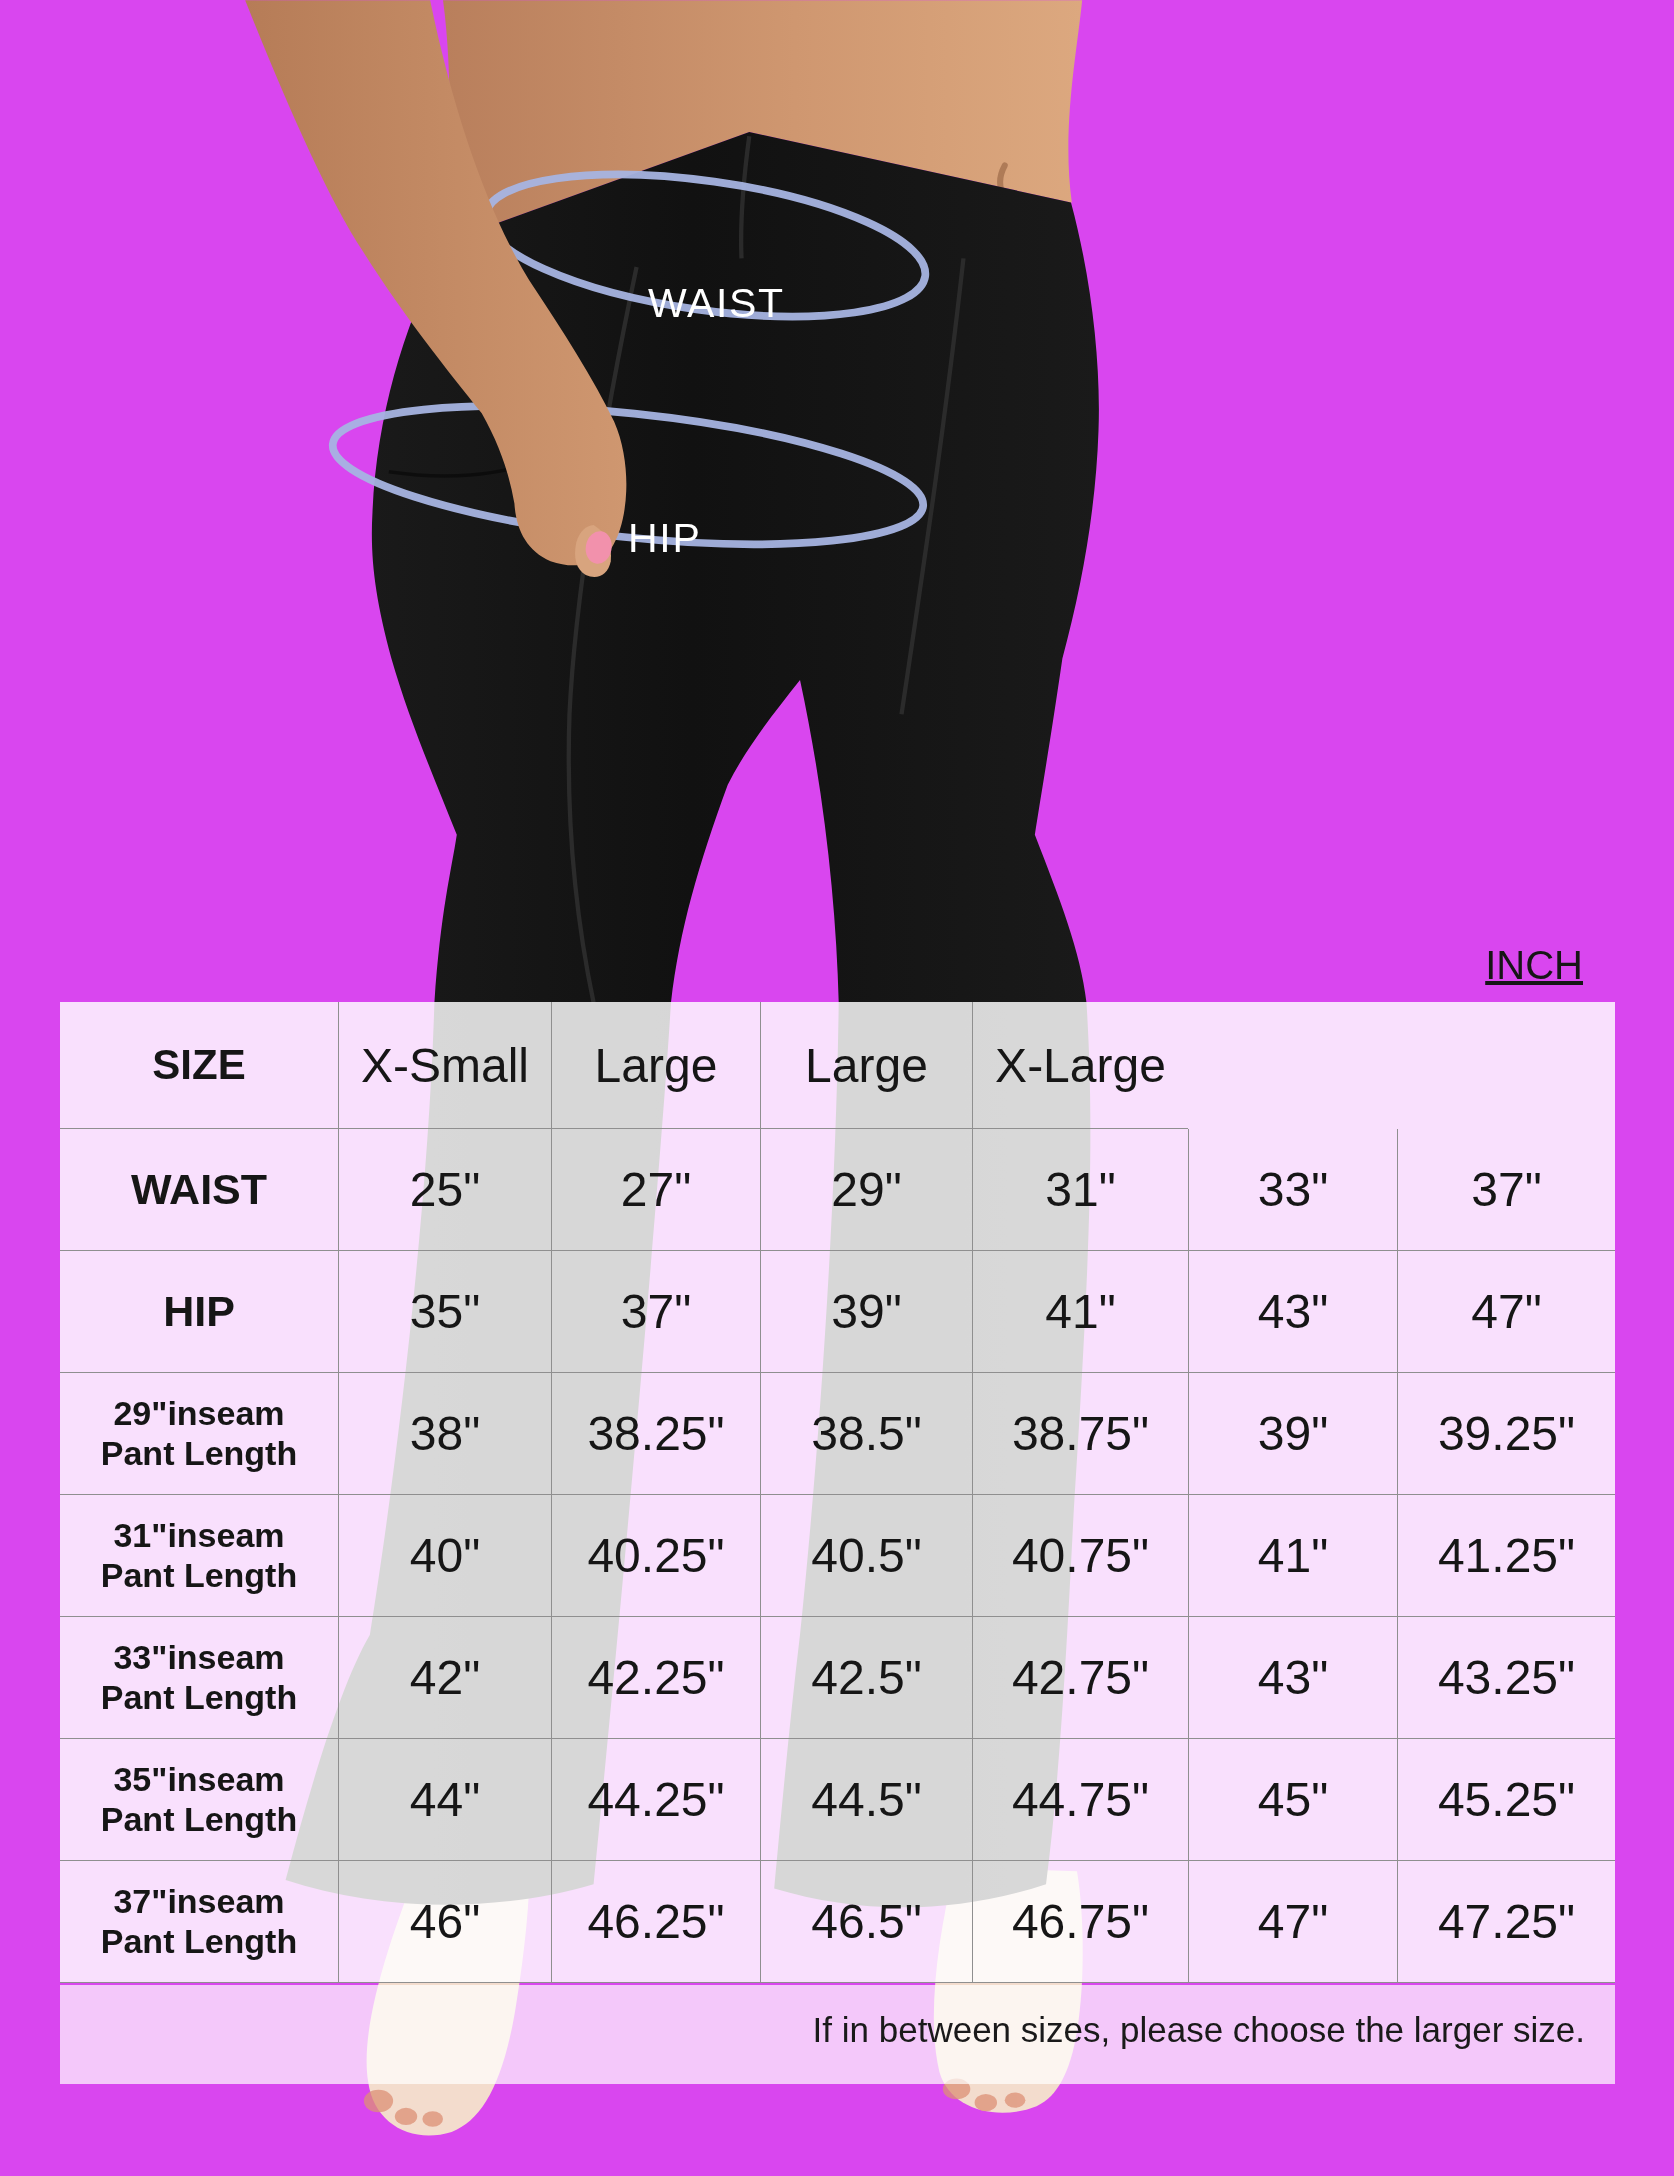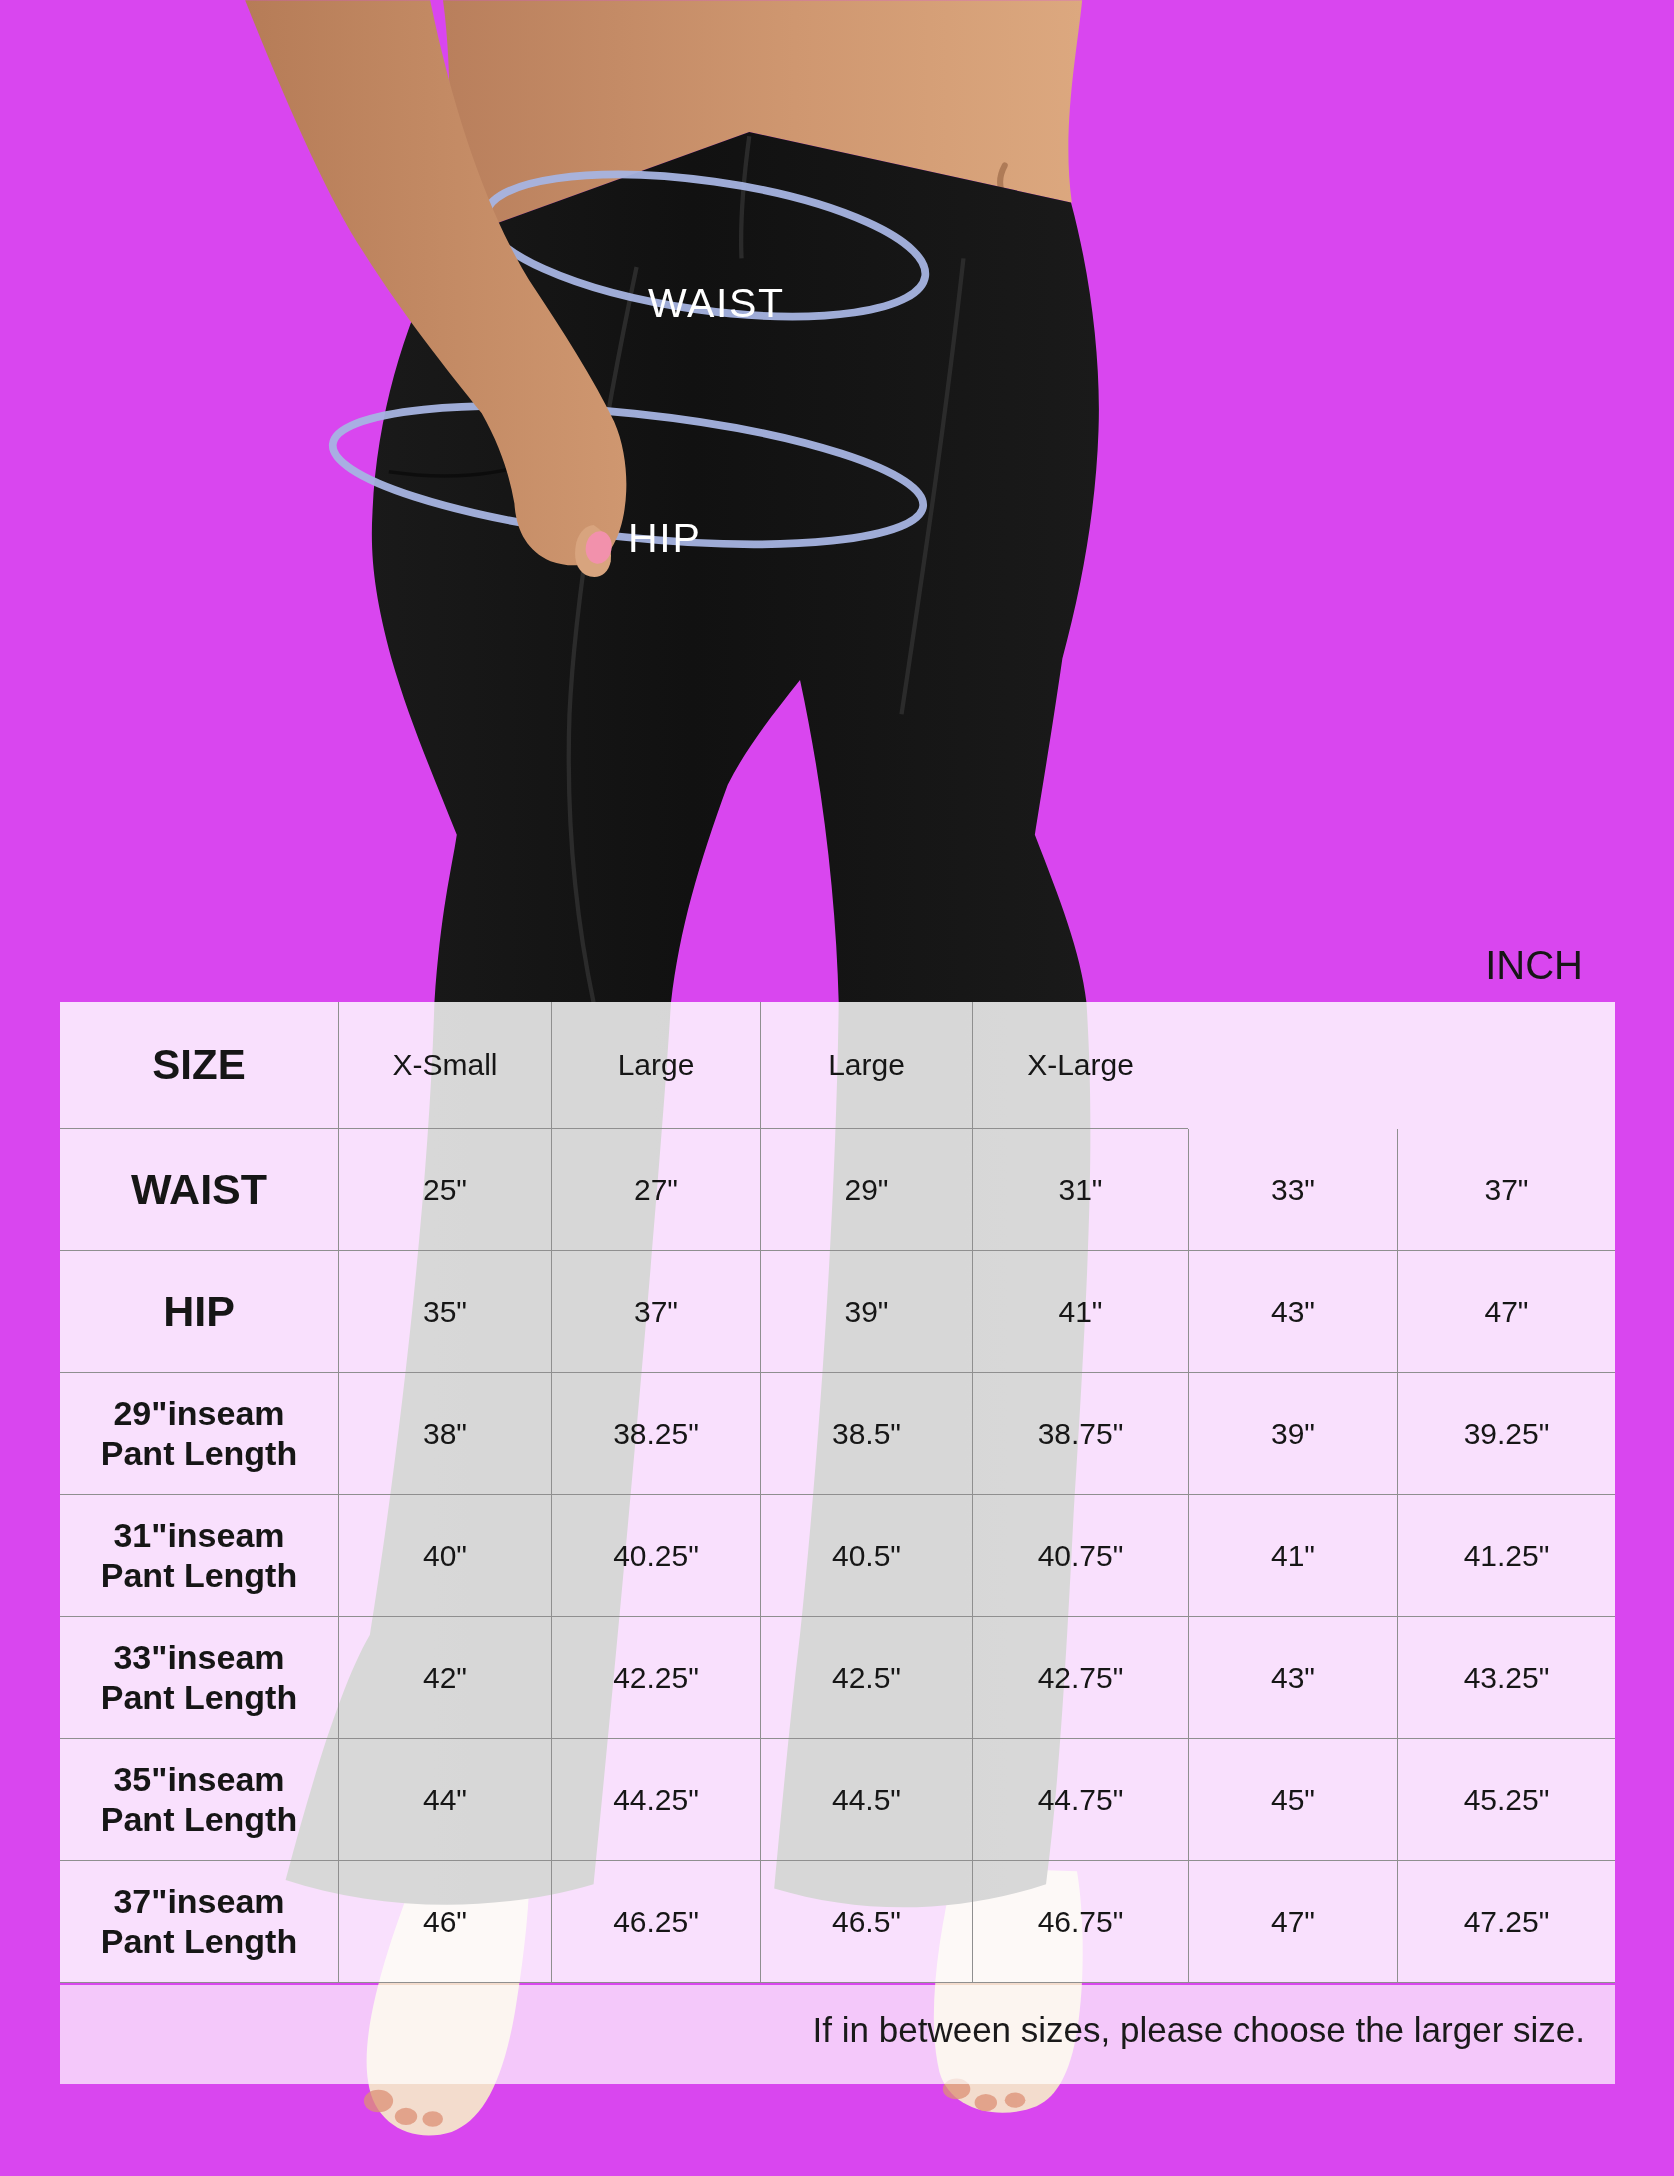--- a/index.html
+++ b/index.html
@@ -27,20 +27,21 @@
   #hip-label   { left: 628px; top: 515px; }
 
   
   #unit-label {
     position: absolute;
     top: 943px;
     right: 91px;
     font-size: 40px;
     color: #161616;
     z-index: 4;
+    text-decoration: underline;
   }
 
   
   #size-table {
     position: absolute;
     left: 60px;
     top: 1002px;
     width: 1555px;
     background: rgba(255,255,255,0.83);
     z-index: 4;
@@ -50,21 +51,21 @@
     grid-template-columns: 278px 213px 209px 212px 216px 209px 218px;
     height: 122px;
   }
   .tr.header { height: 127px; }
   .cell {
     display: flex;
     align-items: center;
     justify-content: center;
     border-bottom: 1.7px solid #8f8f8f;
     border-left: 1.7px solid #8f8f8f;
-    font-size: 30px;
+    font-size: 48px;
     color: #161616;
     text-align: center;
   }
   .cell:first-child { border-left: none; }
   .cell.head-size { font-weight: bold; font-size: 42px; }
   .cell.rl { flex-direction: column; font-weight: bold; font-size: 34px; line-height: 1.16; }
   .cell.rl.big { font-size: 43px; }
 
   
   #footer-strip {

